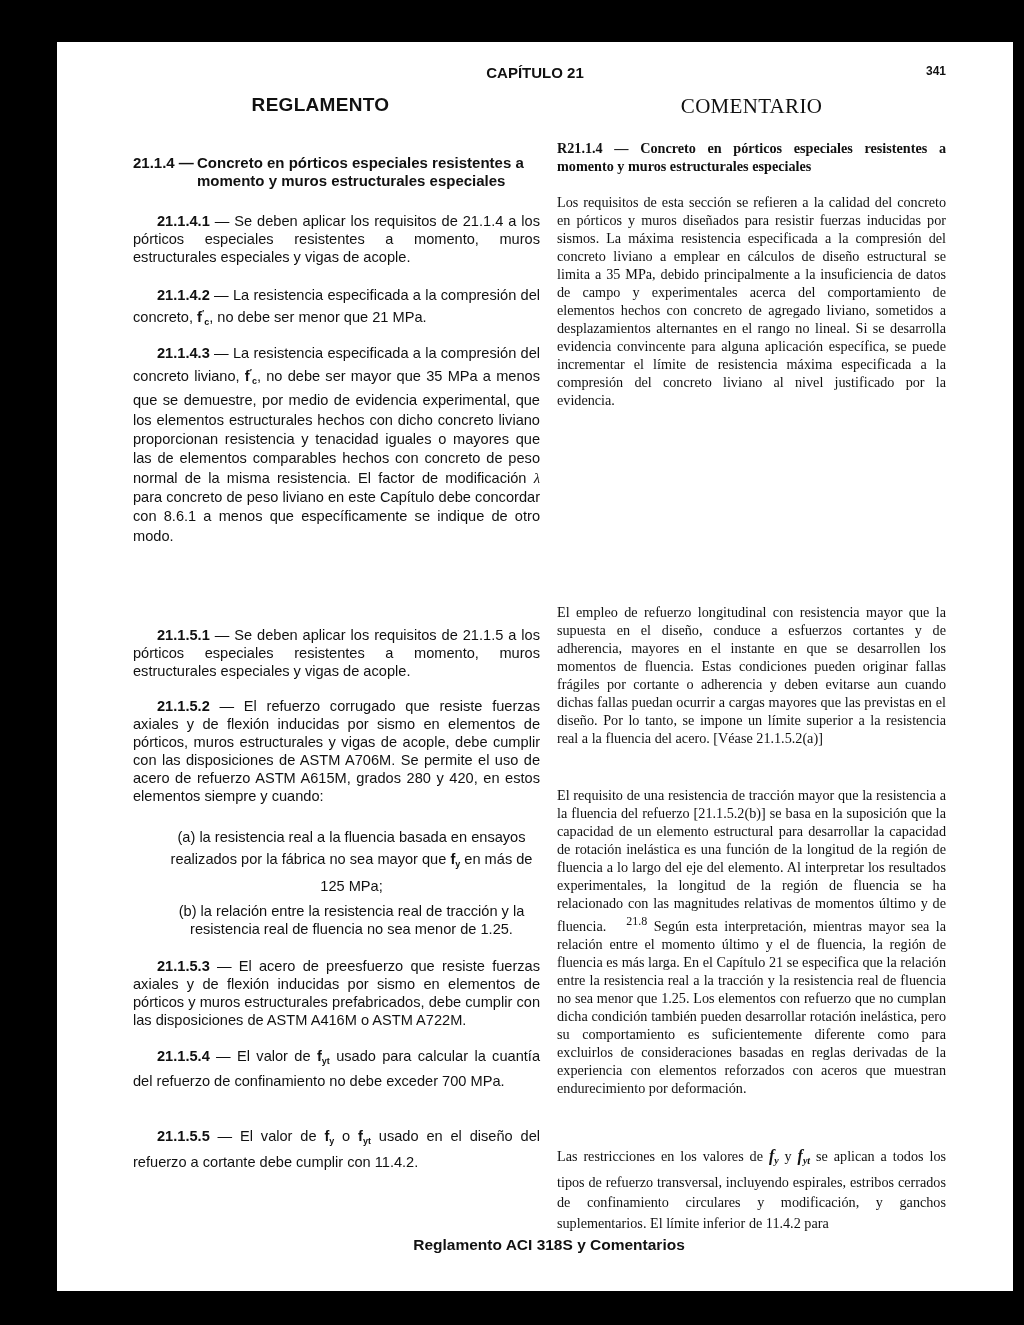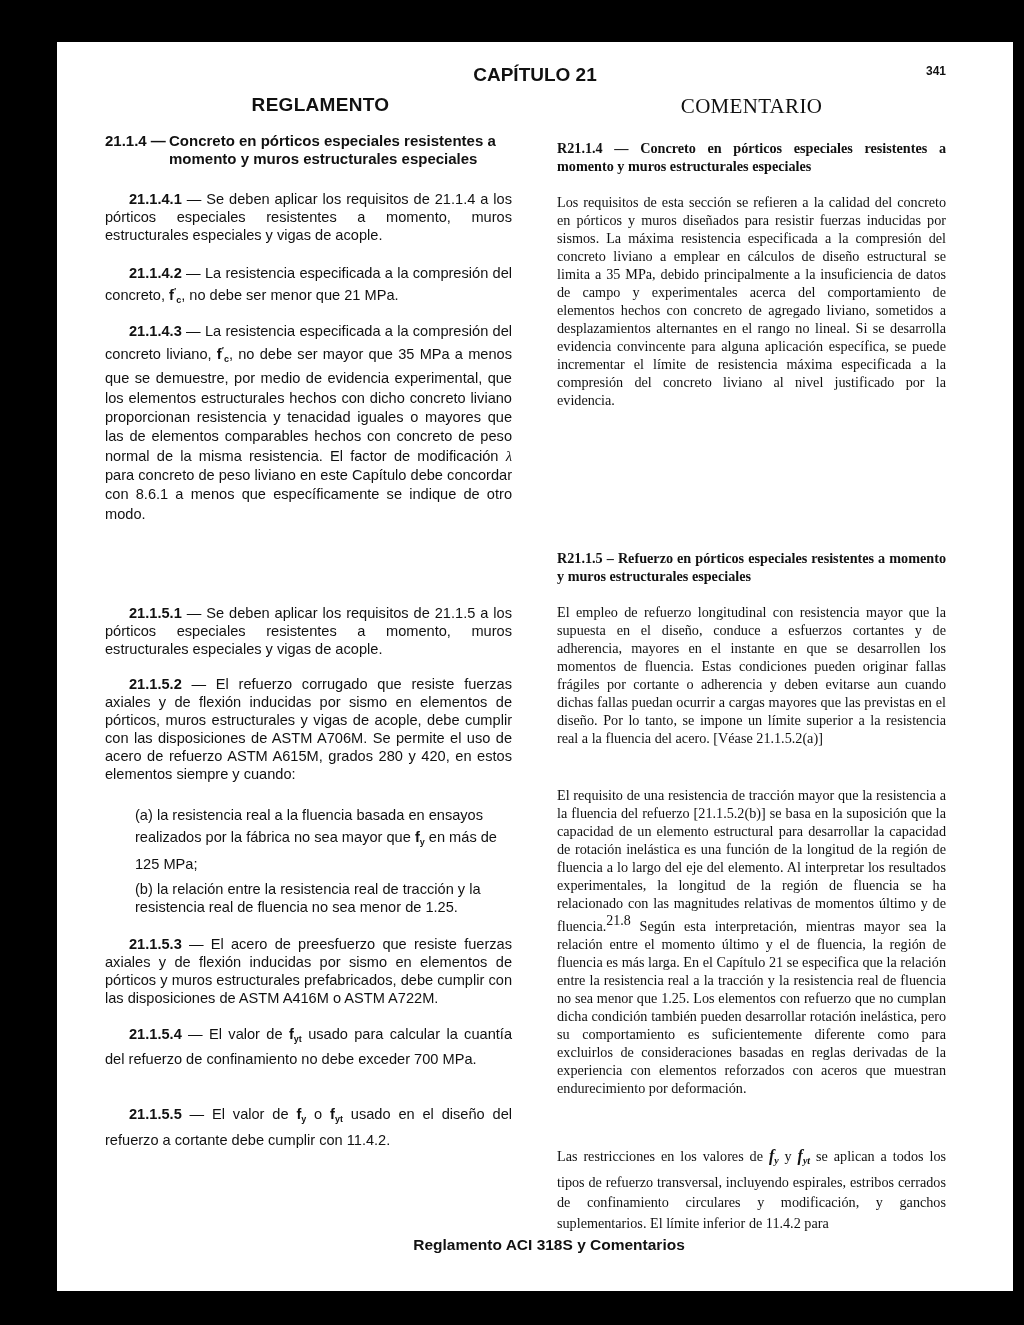--- a/index.html
+++ b/index.html
@@ -16,68 +16,69 @@
       background: #fff;
       color: #111;
     }
     .abs { position: absolute; }
     .sans { font-family: "Liberation Sans", "DejaVu Sans", sans-serif; }
     .serif { font-family: "Liberation Serif", "DejaVu Serif", serif; }
 
     .chapter {
       left: 0; width: 956px; top: 22px;
       text-align: center;
-      font-size: 19px; font-weight: bold;
+      font-size: 15px; font-weight: bold;
     }
     .pagenum {
       right: 67px; top: 22px;
       font-size: 12px; font-weight: bold;
     }
     .col-head-left {
       left: 60px; width: 407px; top: 52px;
       text-align: center; font-size: 19px; font-weight: bold;
       letter-spacing: 0.3px;
     }
     .col-head-right {
       left: 500px; width: 389px; top: 52px;
       text-align: center; font-size: 21px;
       letter-spacing: 0.3px;
     }
 
     
     .lcol {
-      left: 48px; width: 407px;
+      left: 76px; width: 407px;
       font-size: 14.6px; line-height: 18px;
       text-align: justify;
+      margin-top: 22px;
     }
     .lcol p { margin: 0; }
     .lcol .para { text-indent: 24px; }
     .lcol b { font-weight: bold; }
     .sec-title {
       font-weight: bold; font-size: 15px; line-height: 18px;
       padding-left: 64px; text-indent: -64px;
       text-align: left;
     }
     .sec-title .num { display: inline-block; width: 64px; text-indent: 0; }
-    .item { padding-left: 30px; text-align: left; }
+    .item { padding-left: 30px; text-align: center; }
     .sym { font-weight: bold; font-family: "Liberation Sans", sans-serif; }
     .sym sub { font-size: 9px; vertical-align: -3px; }
     .sym sup { font-size: 9px; }
 
     
     .rcol {
       left: 500px; width: 389px;
       font-size: 14.2px; line-height: 18px;
       text-align: justify;
     }
     .rcol p { margin: 0; }
     .rcol .rtitle { font-weight: bold; font-size: 14.2px; }
     .rsym { font-style: italic; font-weight: bold; font-size: 16px; font-family: "Liberation Serif", serif; }
     .rsym sub { font-size: 10px; vertical-align: -3px; }
-    .ref-sup { font-size: 14px; vertical-align: 6px; }
+    .ref-sup { font-size: 12px; vertical-align: 6px; margin-left: 20px; }
 
     .footer {
       left: 0; width: 984px; top: 1194px;
       text-align: center; font-size: 15.5px; font-weight: bold;
     }
   </style>
 </head>
 <body>
 
 <div class="page">
@@ -134,23 +135,20 @@
   </div>
 
   <div class="abs serif rcol" style="top:97px;">
     <p class="rtitle">R21.1.4 — Concreto en pórticos especiales resistentes a momento y muros estructurales especiales</p>
   </div>
 
   <div class="abs serif rcol" style="top:151px;">
     <p>Los requisitos de esta sección se refieren a la calidad del concreto en pórticos y muros diseñados para resistir fuerzas inducidas por sismos. La máxima resistencia especificada a la compresión del concreto liviano a emplear en cálculos de diseño estructural se limita a 35 MPa, debido principalmente a la insuficiencia de datos de campo y experimentales acerca del comportamiento de elementos hechos con concreto de agregado liviano, sometidos a desplazamientos alternantes en el rango no lineal. Si se desarrolla evidencia convincente para alguna aplicación específica, se puede incrementar el límite de resistencia máxima especificada a la compresión del concreto liviano al nivel justificado por la evidencia.</p>
   </div>
 
-  <div class="abs serif rcol" style="top:507px;">
-    <p class="rtitle">R21.1.5 – Refuerzo en pórticos especiales resistentes a momento y muros estructurales especiales</p>
-  </div>
 
   <div class="abs serif rcol" style="top:561px;">
     <p>El empleo de refuerzo longitudinal con resistencia mayor que la supuesta en el diseño, conduce a esfuerzos cortantes y de adherencia, mayores en el instante en que se desarrollen los momentos de fluencia. Estas condiciones pueden originar fallas frágiles por cortante o adherencia y deben evitarse aun cuando dichas fallas puedan ocurrir a cargas mayores que las previstas en el diseño. Por lo tanto, se impone un límite superior a la resistencia real a la fluencia del acero. [Véase 21.1.5.2(a)]</p>
   </div>
 
   <div class="abs serif rcol" style="top:744px;">
     <p><span>El requisito de una resistencia de tracción mayor que la resistencia a la fluencia del refuerzo [21.1.5.2(b)] se basa en la suposición que la capacidad de un elemento estructural para desarrollar la capacidad de rotación inelástica es una función de la longitud de la región de fluencia a lo largo del eje del elemento. Al interpretar los resultados experimentales, la longitud de la región de fluencia se ha relacionado con las magnitudes relativas de momentos último y de fluencia.</span><span class="ref-sup">21.8</span><span> Según esta interpretación, mientras mayor sea la relación entre el momento último y el de fluencia, la región de fluencia es más larga. En el Capítulo 21 se especifica que la relación entre la resistencia real a la tracción y la resistencia real de fluencia no sea menor que 1.25. Los elementos con refuerzo que no cumplan dicha condición también pueden desarrollar rotación inelástica, pero su comportamiento es suficientemente diferente como para excluirlos de consideraciones basadas en reglas derivadas de la experiencia con elementos reforzados con aceros que muestran endurecimiento por deformación.</span></p>
   </div>
 
   <div class="abs serif rcol" style="top:1104px; line-height:20.5px;">

